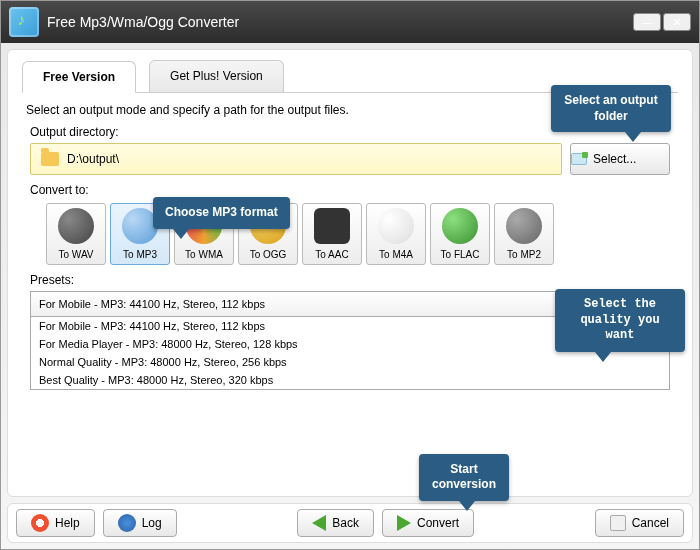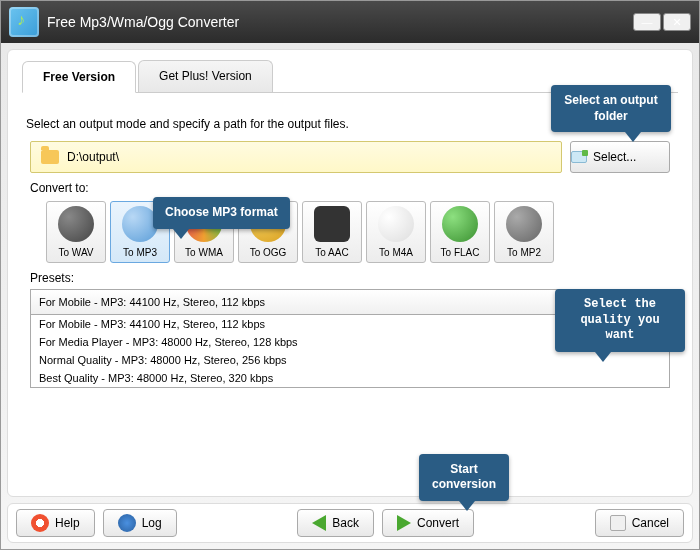--- a/index.html
+++ b/index.html
@@ -5,24 +5,24 @@
 * { box-sizing: border-box; margin: 0; padding: 0; }
 body { font-family: 'Segoe UI', Tahoma, sans-serif; font-size: 12px; background: #fff; }
 .window { width: 700px; height: 550px; border: 1px solid #999; background: linear-gradient(to bottom, #e8e8e8, #f5f5f5); position: relative; overflow: hidden; }
 .titlebar { height: 42px; background: linear-gradient(to bottom, #4a4a4a, #2b2b2b); display: flex; align-items: center; padding: 0 8px; color: #fff; }
 .app-icon { width: 30px; height: 30px; background: linear-gradient(135deg, #6bc4f0, #3a9dd8); border-radius: 4px; box-shadow: inset 0 0 0 2px rgba(255,255,255,0.3); margin-right: 8px; position: relative; }
 .app-icon::before { content: "♪"; position: absolute; top: 4px; left: 8px; color: #a8eb5f; font-size: 16px; }
 .titlebar-text { font-size: 14px; font-weight: 500; flex: 1; }
 .winbtns { display: flex; gap: 2px; }
 .winbtn { width: 28px; height: 18px; background: #f0f0f0; border: 1px solid #888; border-radius: 3px; display: flex; align-items: center; justify-content: center; font-size: 11px; cursor: pointer; }
 .content { padding: 10px 14px; background: #fff; margin: 6px; border-radius: 6px; border: 1px solid #ddd; height: calc(100% - 100px); position: relative; }
-.tabs { display: flex; border-bottom: 1px solid #ccc; margin-bottom: 24px; }
+.tabs { display: flex; border-bottom: 1px solid #ccc; margin-bottom: 10px; gap: 11px; }
 .tab { padding: 8px 20px; border: 1px solid #ccc; border-bottom: none; border-radius: 6px 6px 0 0; margin-right: 2px; background: linear-gradient(to bottom, #f5f5f5, #e8e8e8); cursor: pointer; font-size: 12px; }
 .tab.active { background: #fff; font-weight: bold; position: relative; top: 1px; border-bottom: 1px solid #fff; }
-.instruction { font-size: 12px; margin: 6px 0 10px 4px; }
+.instruction { font-size: 12px; margin: 6px 0 1px 4px; }
 .label { font-size: 12px; margin: 8px 0 4px 8px; }
 .dirrow { display: flex; align-items: stretch; gap: 8px; margin: 0 8px; }
 .dirfield { flex: 1; background: linear-gradient(to bottom, #fffbe0, #fff8c8); border: 1px solid #d4c870; padding: 8px 10px; display: flex; align-items: center; gap: 8px; border-radius: 2px; }
 .folder-icon { width: 18px; height: 14px; background: #f7c758; border-radius: 2px; position: relative; }
 .folder-icon::before { content: ""; position: absolute; top: -4px; left: 0; width: 8px; height: 4px; background: #f7c758; border-radius: 2px 2px 0 0; }
 .selectbtn { width: 100px; background: linear-gradient(to bottom, #fff, #e8e8e8); border: 1px solid #aaa; border-radius: 3px; display: flex; align-items: center; gap: 6px; cursor: pointer; font-size: 12px; }
 .fmt-icon { width: 16px; height: 12px; background: #cde8f5; border: 1px solid #8abad4; border-radius: 2px; position: relative; }
 .fmt-icon::after { content: ""; position: absolute; right: -2px; top: -2px; width: 6px; height: 6px; background: #5fb948; border-radius: 1px; }
 .formats { display: flex; gap: 4px; margin: 6px 24px; flex-wrap: nowrap; }
 .fmtbtn { width: 60px; height: 62px; background: linear-gradient(to bottom, #fff, #ececec); border: 1px solid #bbb; border-radius: 3px; display: flex; flex-direction: column; align-items: center; justify-content: flex-end; padding-bottom: 4px; cursor: pointer; font-size: 10px; position: relative; }
@@ -77,20 +77,21 @@
   </div>
 
   <div class="content">
     <div class="tabs">
       <div class="tab active">Free Version</div>
       <div class="tab">Get Plus! Version</div>
     </div>
 
     <div class="instruction">Select an output mode and specify a path for the output files.</div>
 
+    <div class="label">Output directory:</div>
     <div class="dirrow">
       <div class="dirfield">
         <div class="folder-icon"></div>
         <span>D:\output\</span>
       </div>
       <div class="selectbtn">
         <div class="fmt-icon"></div>
         <span>Select...</span>
       </div>
     </div>

